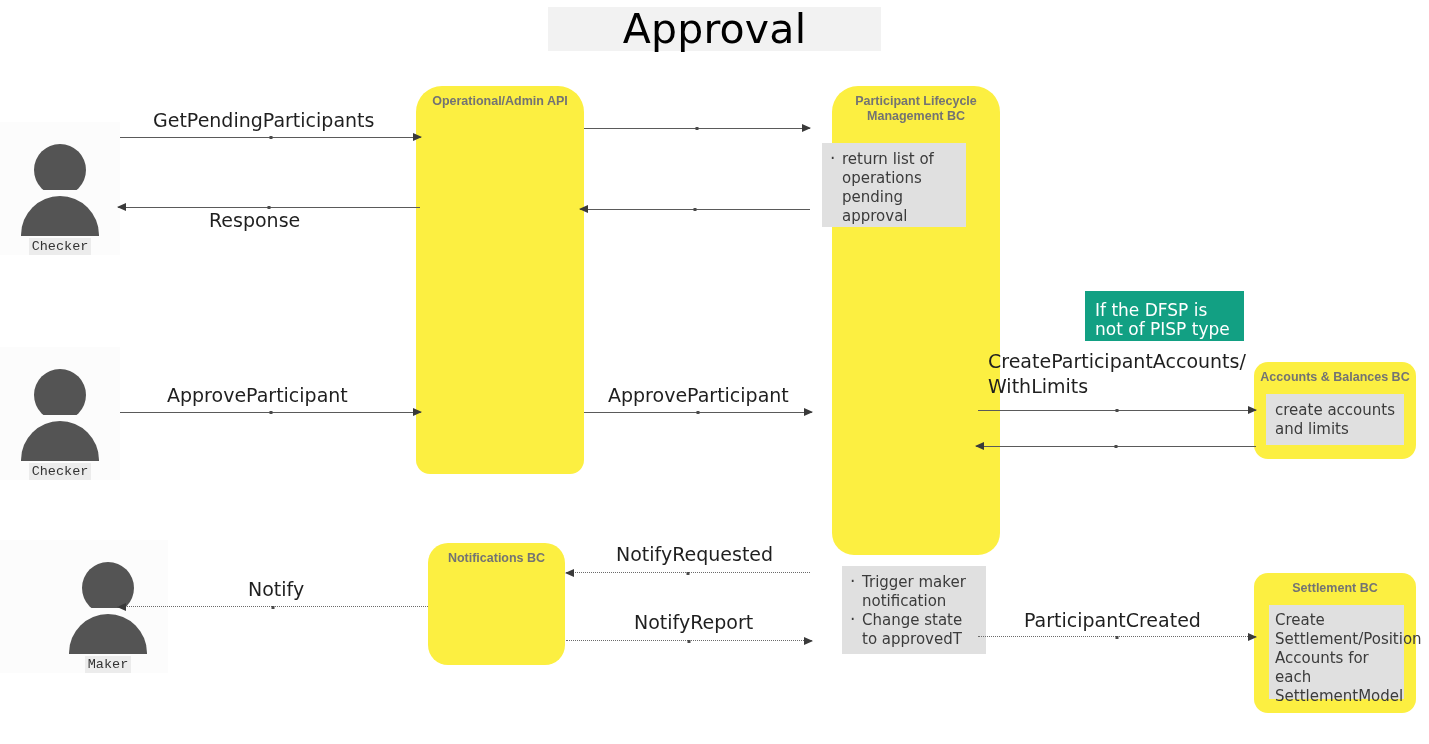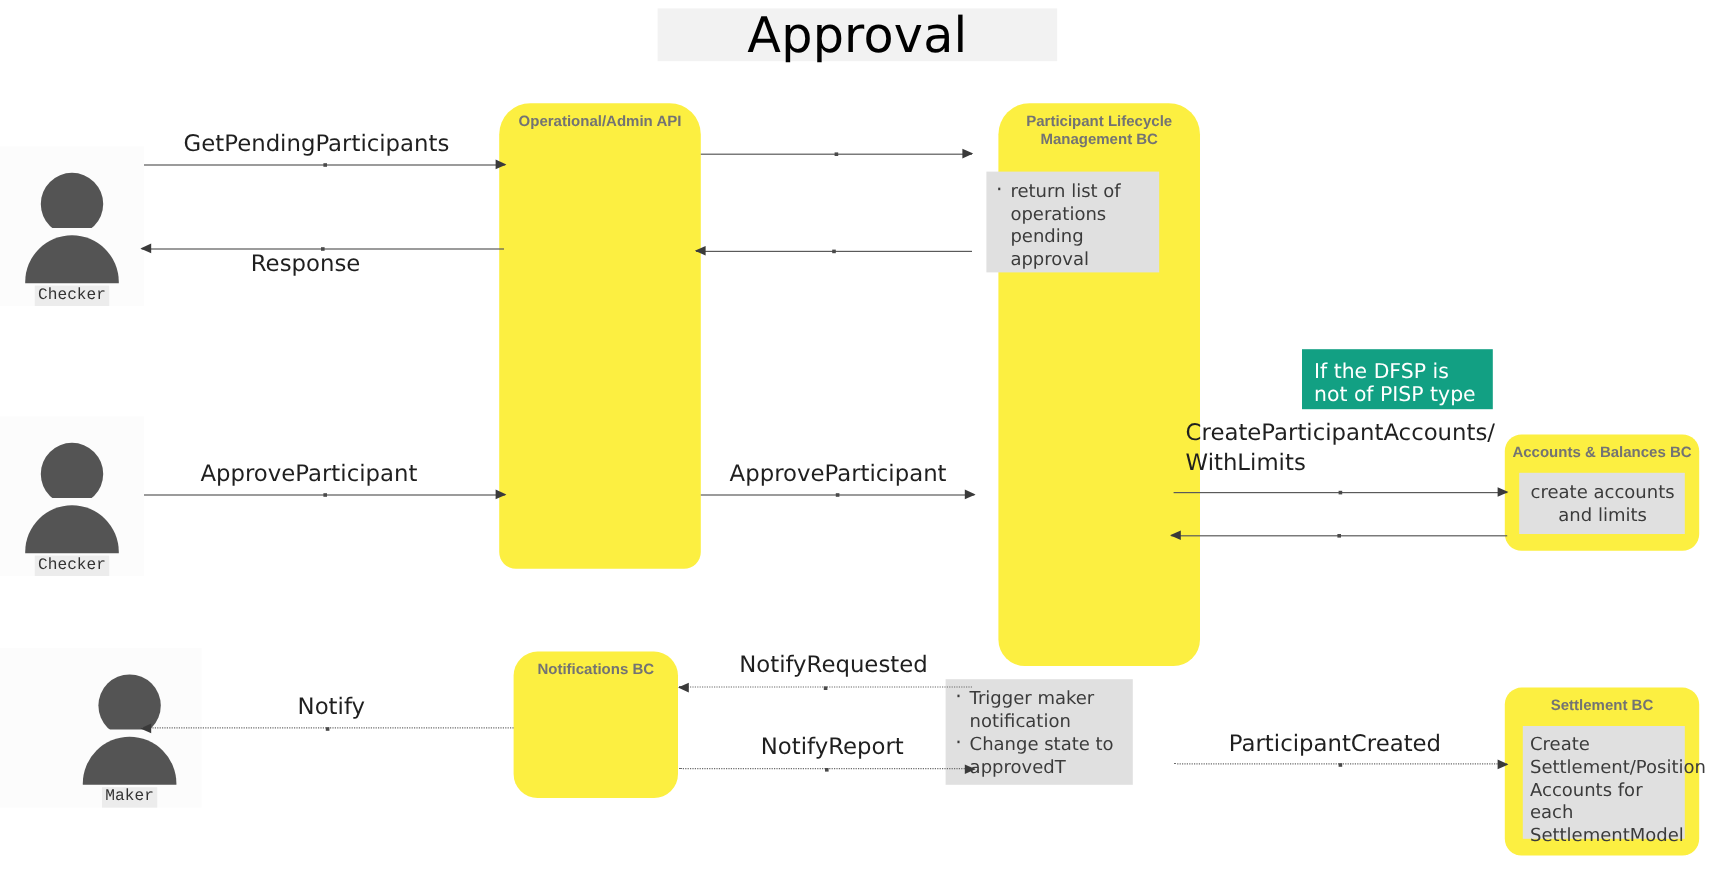--- a/index.html
+++ b/index.html
@@ -240,34 +240,34 @@
     <div class="ll-title">Participant Lifecycle Management BC</div>
   </div>
 
   <div class="note" style="left:822px; top:143px; width:144px; height:84px; padding:7px 8px 0 6px;">
     <ul>
       <li>return list of operations pending approval</li>
     </ul>
   </div>
 
 
-  <div class="note" style="left:788px; top:566px; width:156px; height:88px; padding:7px 8px 0 6px;">
+  <div class="note" style="left:842px; top:566px; width:144px; height:88px; padding:7px 8px 0 6px;">
     <ul>
       <li>Trigger maker notification</li>
       <li>Change state to approvedT</li>
     </ul>
   </div>
 
   <div class="ll" style="left:428px; top:543px; width:137px; height:122px; border-radius:20px;">
     <div class="ll-title">Notifications BC</div>
   </div>
 
   <div class="ll" style="left:1254px; top:362px; width:162px; height:97px; border-radius:14px;">
     <div class="ll-title">Accounts &amp; Balances BC</div>
-    <div class="note" style="left:12px; top:32px; width:138px; height:51px; padding:7px 8px 12px 9px;text-align:center;">
+    <div class="note" style="left:12px; top:32px; width:138px; height:51px; padding:7px 8px 12px 9px;">
       <p class="plain">create accounts and limits</p>
     </div>
   </div>
 
   <div class="ll" style="left:1254px; top:573px; width:162px; height:140px; border-radius:14px;">
     <div class="ll-title">Settlement BC</div>
     <div class="note" style="left:15px; top:32px; width:135px; height:94px; padding:6px 8px 0 6px;">
       <p class="plain">Create Settlement/Position Accounts for each SettlementModel</p>
     </div>
   </div>

